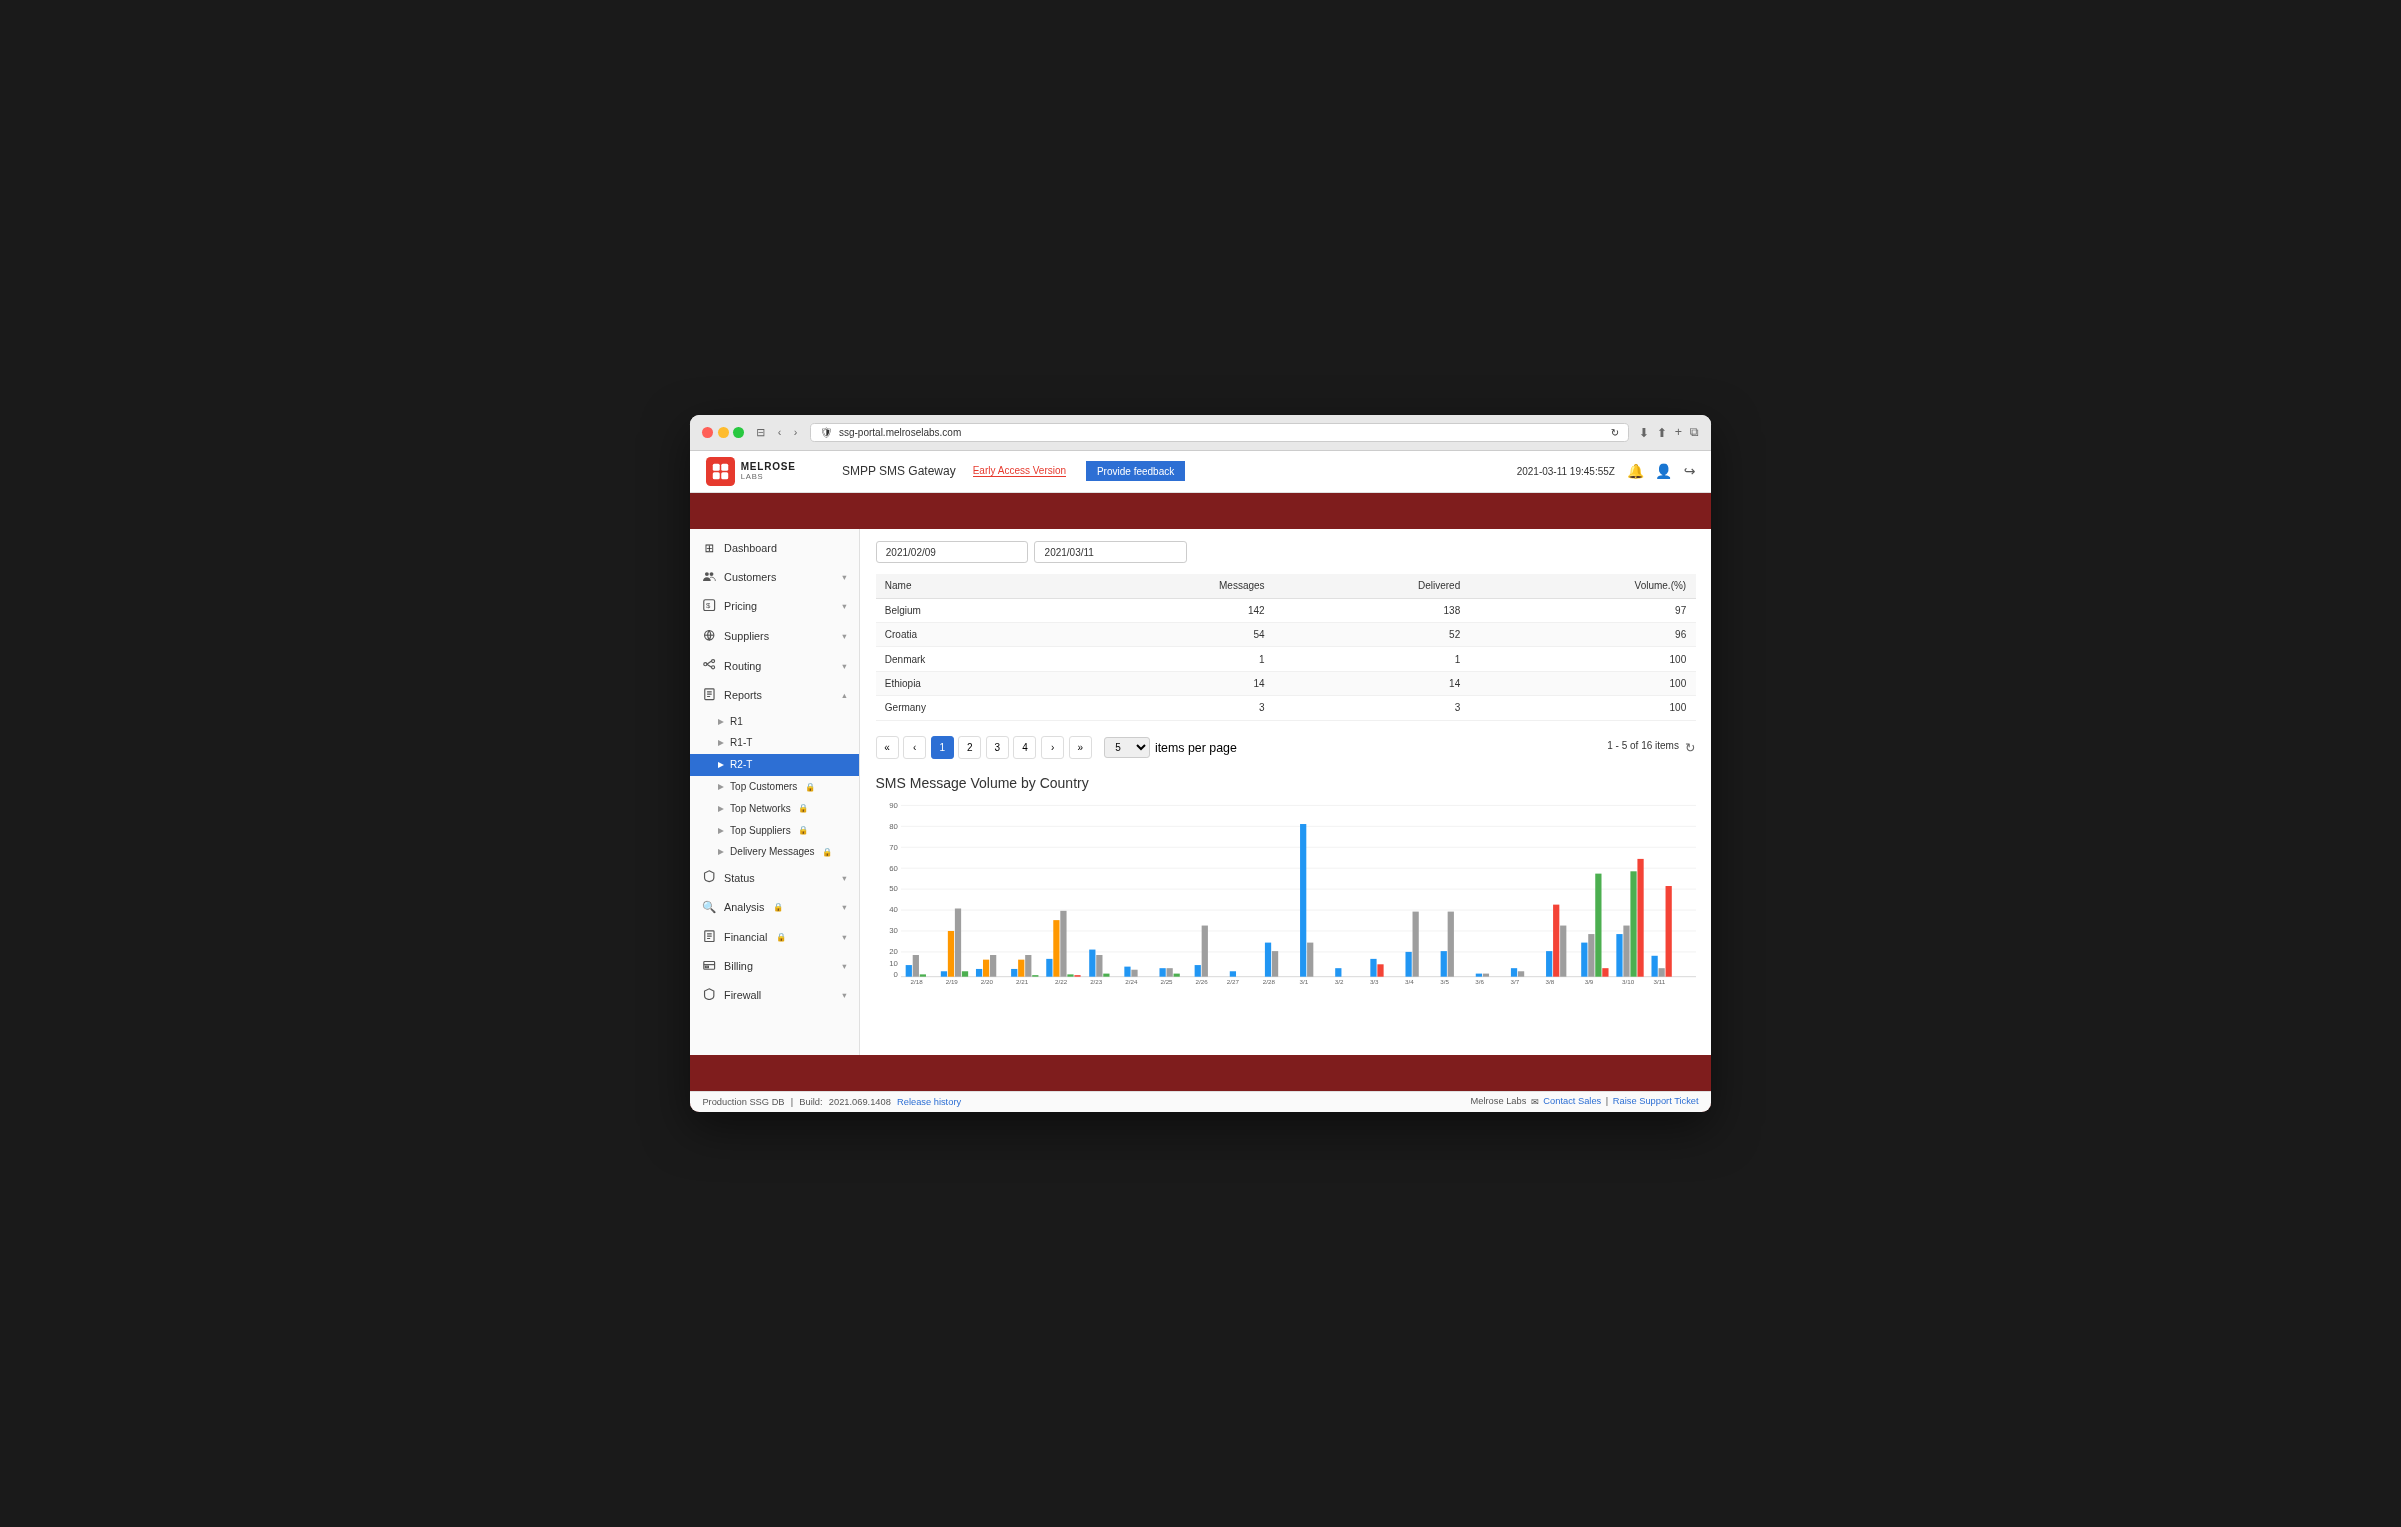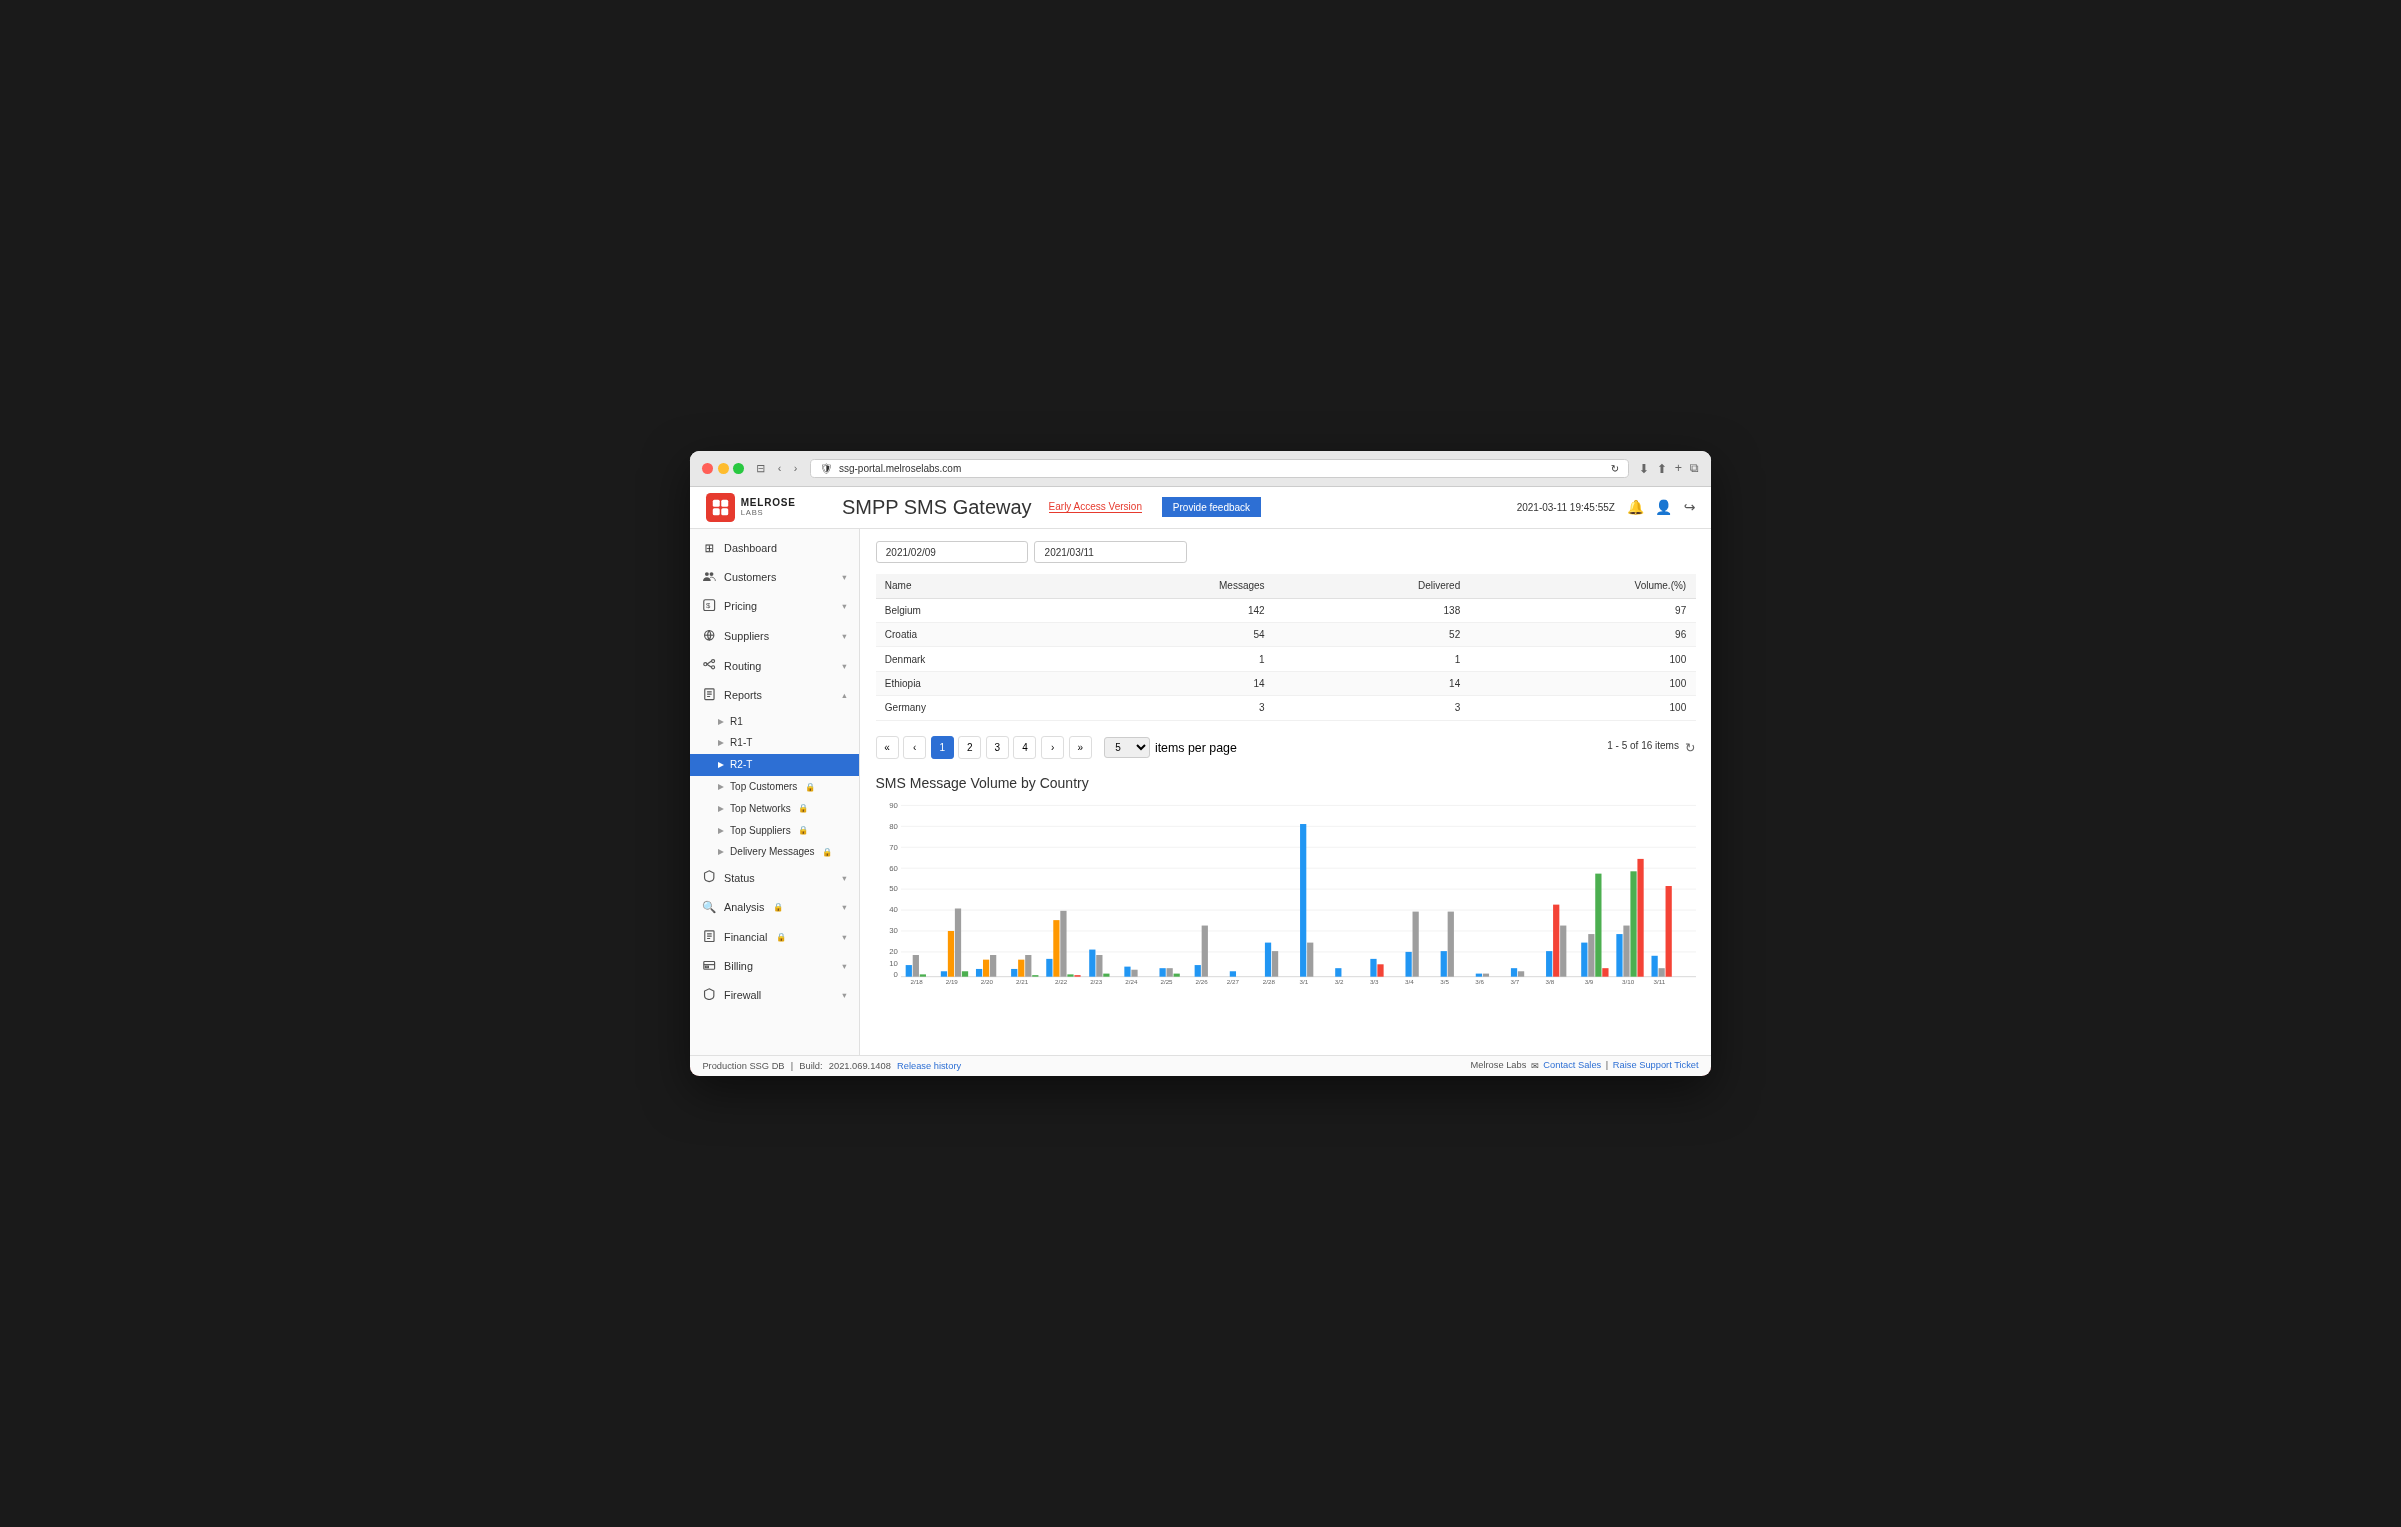--- a/index.html
+++ b/index.html
@@ -38,21 +38,21 @@
       border: 0.8px solid #ccc;
       border-radius: 4.6px;
       padding: 3.1px 9.3px;
       font-size: 10px;
       color: #333;
       gap: 6.2px;
     }
     .browser-actions { display: flex; gap: 7.7px; color: #666; font-size: 12.4px; }
 
     
-    .app-container { background: #7f1d1d; display: flex; flex-direction: column; }
+    .app-container { background: #7f1d1d; display: flex; flex-direction: column; gap: 36px; }
 
     
     .top-bar {
       display: flex;
       align-items: center;
       padding: 6.2px 15.5px;
       border-bottom: 0.8px solid #e0e0e0;
       background: white;
       gap: 12.4px;
     }
@@ -60,21 +60,21 @@
     .logo-icon {
       width: 29px; height: 29px;
       background: #e63a2e;
       border-radius: 4.6px;
       display: flex; align-items: center; justify-content: center;
       color: white; font-weight: bold; font-size: 14px;
     }
     .logo-text { display: flex; flex-direction: column; }
     .logo-brand { font-weight: 700; font-size: 10px; color: #222; letter-spacing: 0.8px; }
     .logo-sub { font-size: 7.7px; color: #666; letter-spacing: 0.8px; }
-    .app-title { font-size: 20px; font-weight: 400; color: #333; }
+    .app-title { font-size: 12px; font-weight: 400; color: #333; }
     .app-badge {
       font-size: 10px;
       color: #e63a2e;
       border-bottom: 0.8px solid #e63a2e;
       margin-left: 4.6px;
     }
     .provide-feedback-btn {
       background: #2d6fd4;
       color: white;
       border: none;

